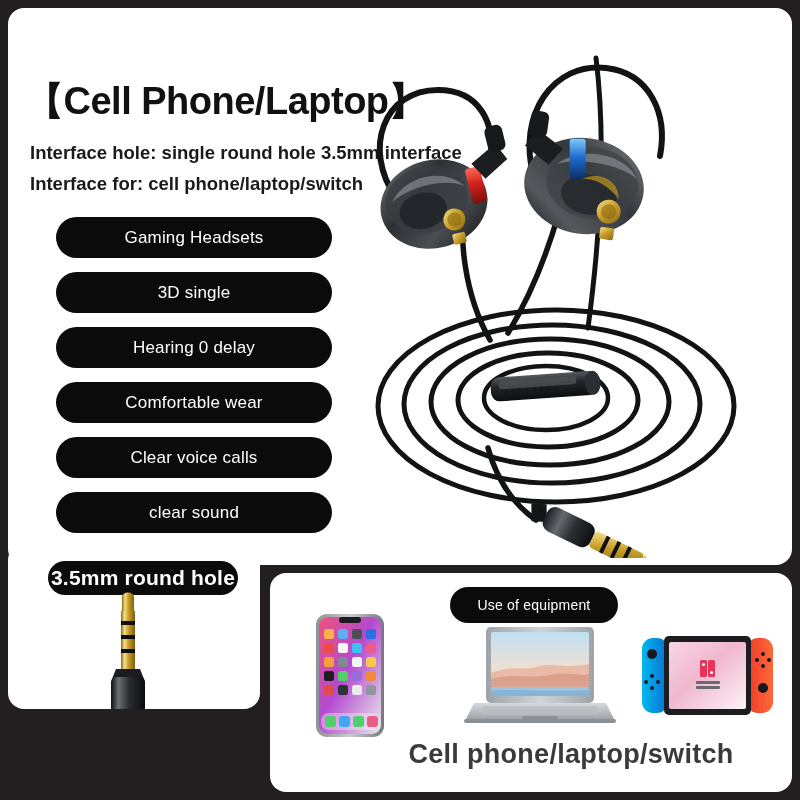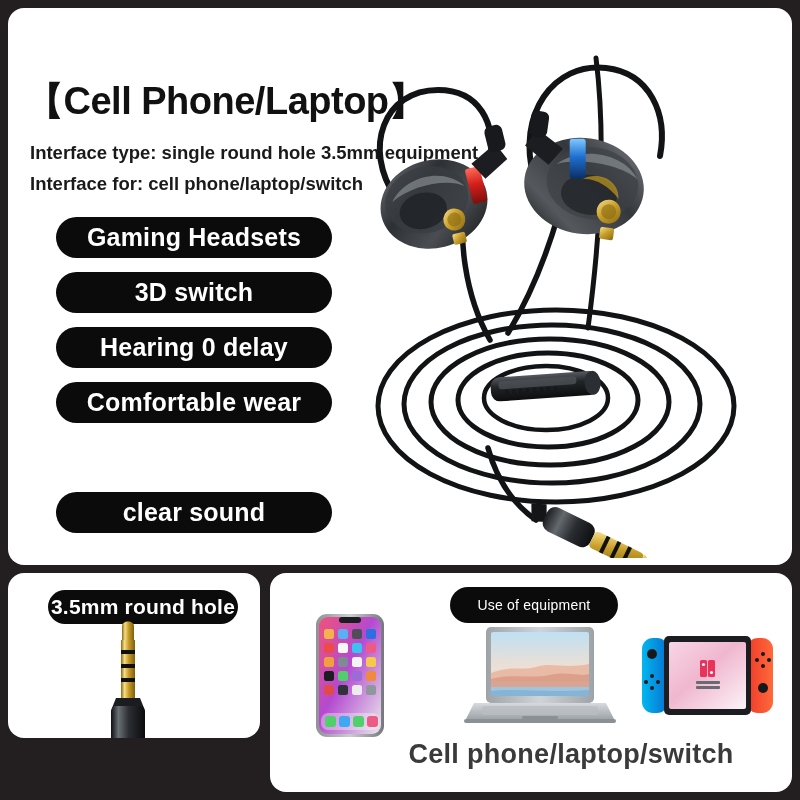--- a/index.html
+++ b/index.html
@@ -7,21 +7,21 @@
     width:800px;height:800px;
     background:#231f20;
     font-family:"Liberation Sans", sans-serif;
     overflow:hidden;
   }
   .stage{position:relative;width:800px;height:800px;}
 
   
   .panel{position:absolute;background:#ffffff;border-radius:16px;overflow:hidden;}
   #panel-main{left:8px;top:8px;width:784px;height:557px;}
-  #panel-jack{left:8px;top:573px;width:252px;height:165px;}
+  #panel-jack{left:8px;top:544px;width:252px;height:165px;}
   #panel-devices{left:270px;top:573px;width:522px;height:219px;}
 
   
   .headline{
     position:absolute;left:18px;top:68px;
     font-size:38px;font-weight:bold;color:#111;
     letter-spacing:-0.5px;white-space:nowrap;
   }
   .subline{
     position:absolute;left:22px;
@@ -29,21 +29,21 @@
   }
   #sub1{top:134px;}
   #sub2{top:165px;}
 
   
   .pill{
     position:absolute;
     background:#0b0b0b;color:#fff;
     border-radius:999px;
     display:flex;align-items:center;justify-content:center;
-    font-size:25px;font-weight:700;
+    font-size:17px;font-weight:400;
     letter-spacing:0.2px;
     white-space:nowrap;
   }
   .feature-pill{left:48px;width:276px;height:41px;}
   #f0{top:209px;} #f1{top:264px;} #f2{top:319px;}
   #f3{top:374px;text-align:right;} #f4{top:429px;} #f5{top:484px;}
 
   
   #product{position:absolute;left:330px;top:20px;width:450px;height:530px;}
 
@@ -70,27 +70,28 @@
   }
 </style>
 </head>
 <body>
 
 <div class="stage">
 
   <div class="panel" id="panel-main">
 
     <div class="headline">【Cell Phone/Laptop】</div>
-    <div class="subline" id="sub1">Interface type: single round hole 3.5mm equipment</div>
+    <div class="subline" id="sub1">Interface hole: single round hole 3.5mm interface</div>
     <div class="subline" id="sub2">Interface for: cell phone/laptop/switch</div>
 
     <div class="pill feature-pill" id="f0">Gaming Headsets</div>
-    <div class="pill feature-pill" id="f1">3D switch</div>
+    <div class="pill feature-pill" id="f1">3D single</div>
     <div class="pill feature-pill" id="f2">Hearing 0 delay</div>
     <div class="pill feature-pill" id="f3">Comfortable wear</div>
+    <div class="pill feature-pill" id="f4">Clear voice calls</div>
     <div class="pill feature-pill" id="f5">clear sound</div>
 
     <div id="product">
       <svg viewBox="0 0 450 530" width="450" height="530" xmlns="http://www.w3.org/2000/svg">
         <defs>
           <linearGradient id="budG" x1="0" y1="0" x2="1" y2="1">
             <stop offset="0%" stop-color="#6e7276"></stop>
             <stop offset="35%" stop-color="#2d3034"></stop>
             <stop offset="65%" stop-color="#4a4e52"></stop>
             <stop offset="100%" stop-color="#141517"></stop>

